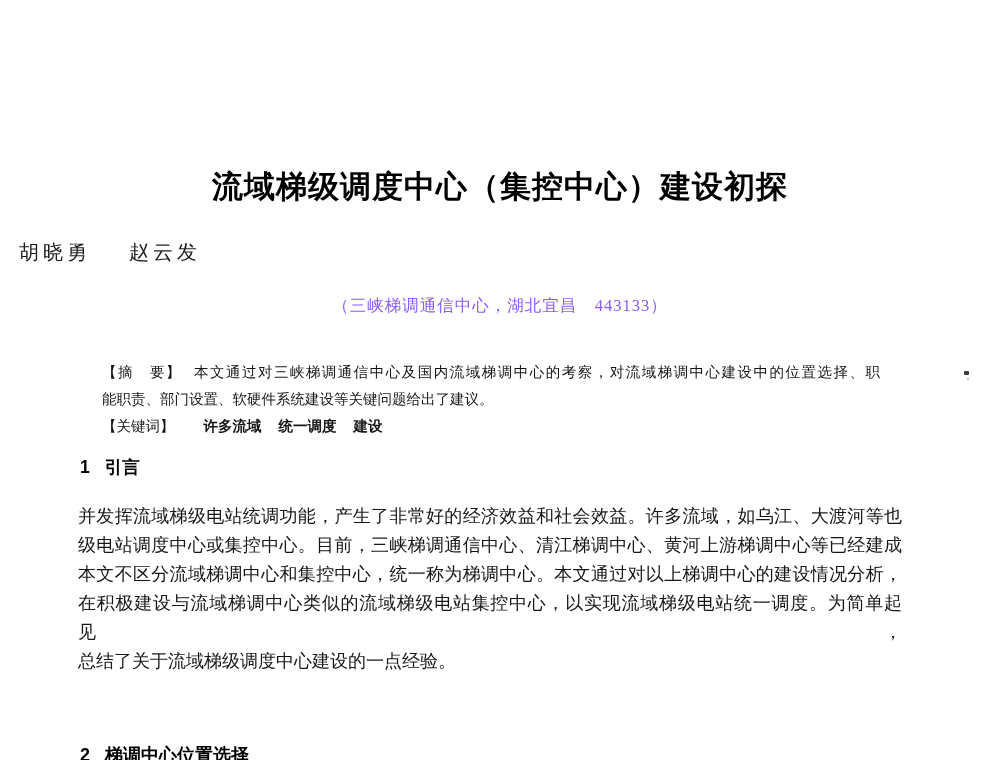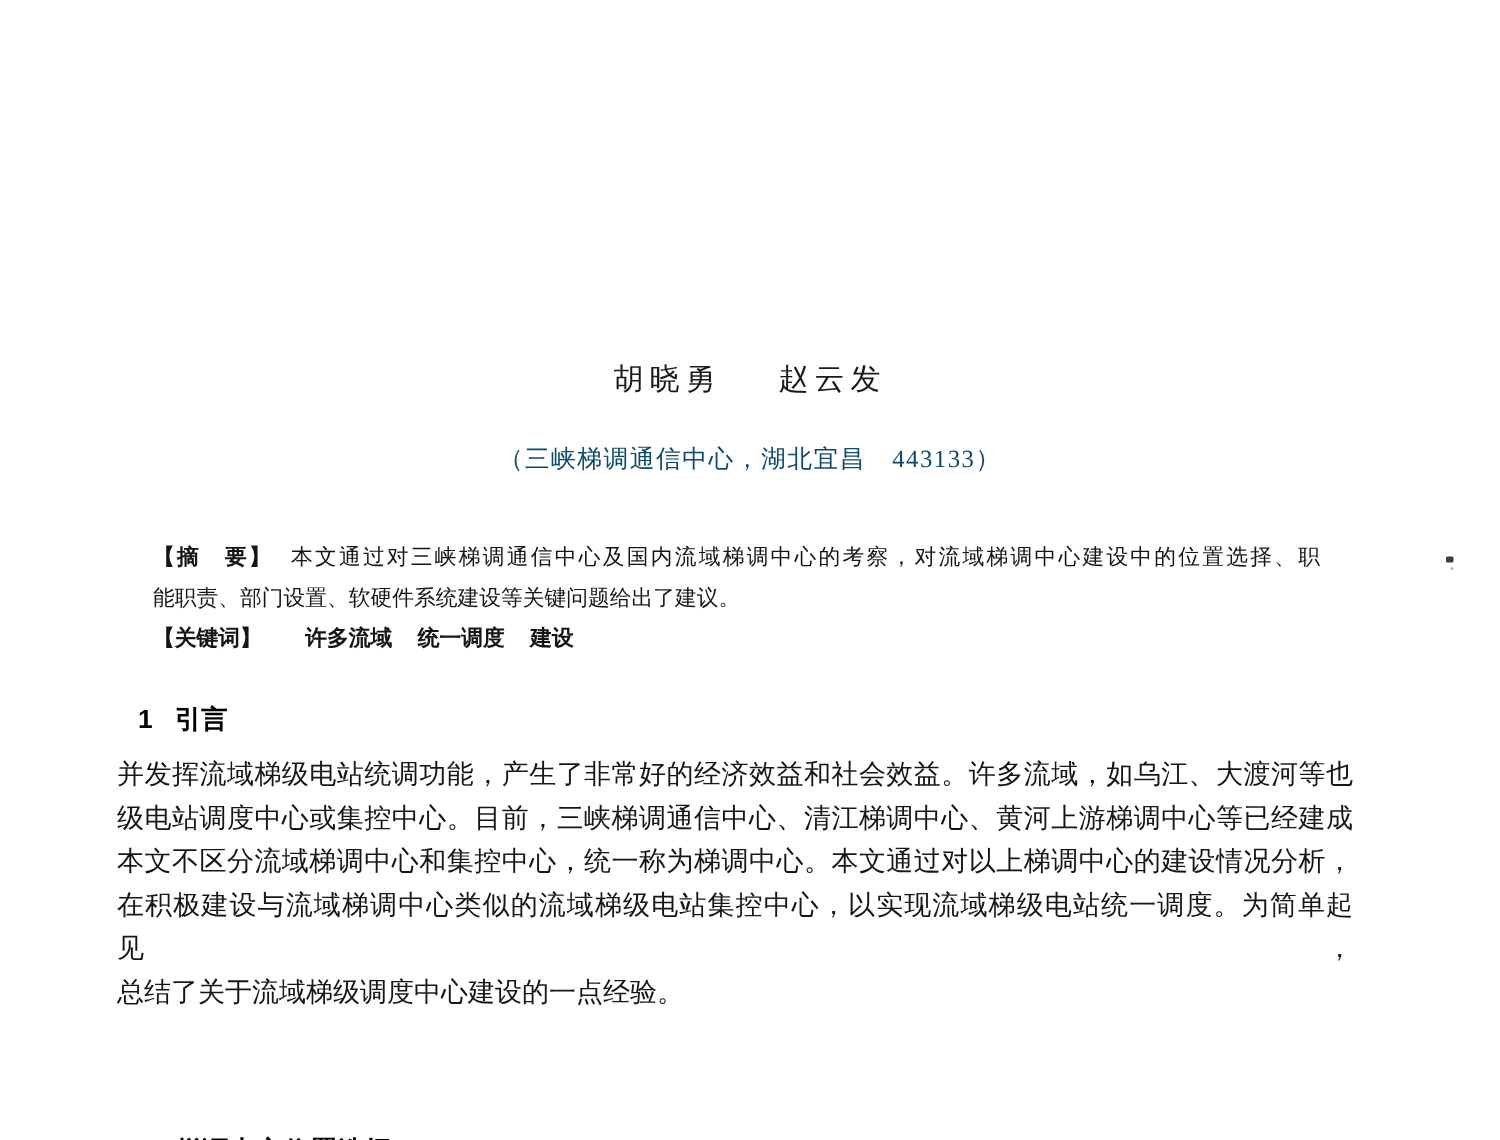--- a/index.html
+++ b/index.html
@@ -27,66 +27,66 @@
     font-weight: bold;
     letter-spacing: 1px;
     color: #000000;
     font-family: "Liberation Serif", serif;
   }
   .authors {
     position: absolute;
     top: 239px;
     left: 0;
     width: 100%;
-    text-align: center;
+    text-align: left;
     font-size: 20px;
     letter-spacing: 4px;
     color: #1a1a1a;
   }
   .authors .author {
     margin: 0 19px;
   }
   .affiliation {
     position: absolute;
     top: 295px;
     left: 0;
     width: 100%;
     text-align: center;
     font-size: 16.5px;
     letter-spacing: 1px;
-    color: #0c4a6e;
+    color: #8b5cf6;
   }
   .abstract-block {
     position: absolute;
     top: 359px;
     left: 102px;
     width: 778px;
     font-size: 14.5px;
     line-height: 27px;
     color: #151515;
   }
   .abs-line1 {
     text-align: justify;
     text-align-last: justify;
   }
   .abs-label {
-    font-weight: bold;
+    font-weight: normal;
     font-family: "Liberation Sans", sans-serif;
     margin-right: 12px;
     white-space: pre;
   }
   .keywords-line .kw {
     font-weight: bold;
     font-family: "Liberation Sans", sans-serif;
     margin-left: 17px;
   }
   .sec-heading {
     position: absolute;
     left: 80px;
-    margin: 12px;
+    margin: 0;
     font-family: "Liberation Sans", sans-serif;
     font-weight: bold;
     font-size: 17.5px;
     color: #000000;
     white-space: nowrap;
   }
   .sec-heading .sec-num {
     margin-right: 15px;
   }
   .heading-1 { top: 455px; }
@@ -123,20 +123,21 @@
     height: 2px;
     background: #b5b5b5;
     border-radius: 50%;
   }
 </style>
 </head>
 <body>
 
 <div class="page">
 
+  <h1 class="paper-title">流域梯级调度中心（集控中心）建设初探</h1>
 
   <div class="authors">
     <span class="author">胡晓勇</span><span class="author">赵云发</span>
   </div>
 
   <div class="affiliation">（三峡梯调通信中心，湖北宜昌　443133）</div>
 
   <div class="abstract-block">
     <div class="abs-line1">
       <span class="abs-label">【摘　要】</span><span>本文通过对三峡梯调通信中心及国内流域梯调中心的考察，对流域梯调中心建设中的位置选择、职</span>

